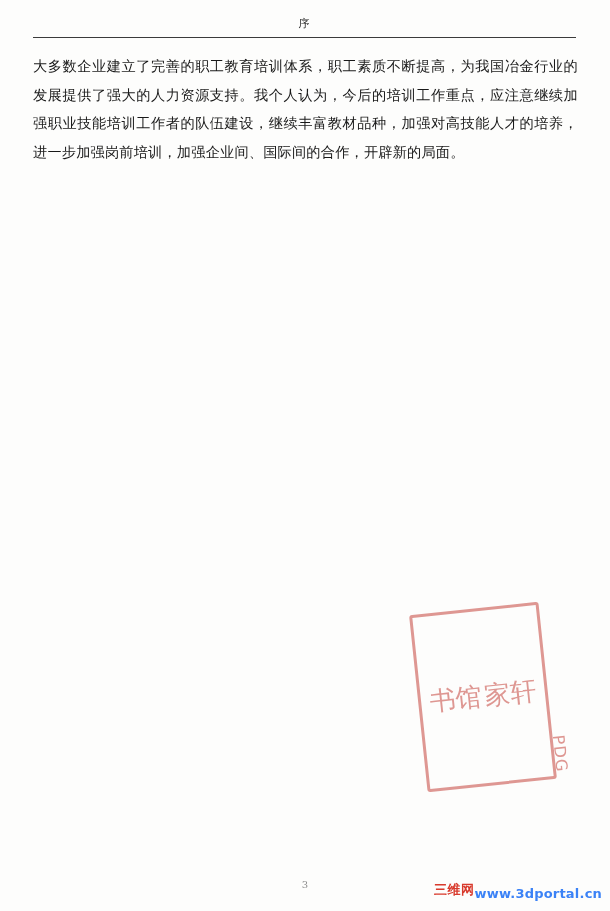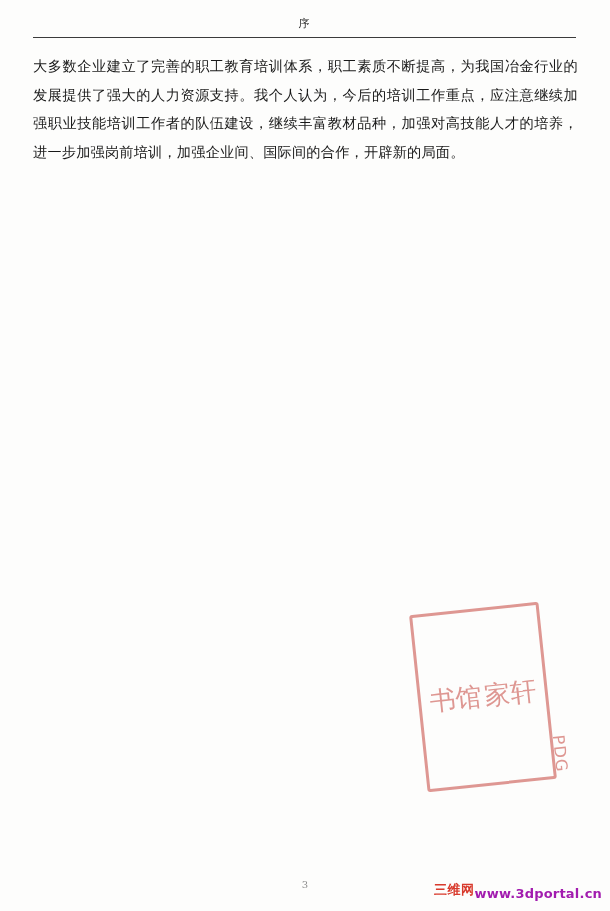--- a/index.html
+++ b/index.html
@@ -140,21 +140,21 @@
     font-family: "DejaVu Sans", sans-serif;
     font-size: 13px;
     white-space: nowrap;
   }
   .watermark .wm-cn {
     color: #d83a2c;
     font-weight: bold;
     letter-spacing: 0.5px;
   }
   .watermark .wm-url {
-    color: #a21caf;
+    color: #3b82f6;
     font-weight: bold;
     letter-spacing: 0.2px;
     margin-top: 8px;
   }
 </style>
 </head>
 <body>
 
 <div class="page">
 

